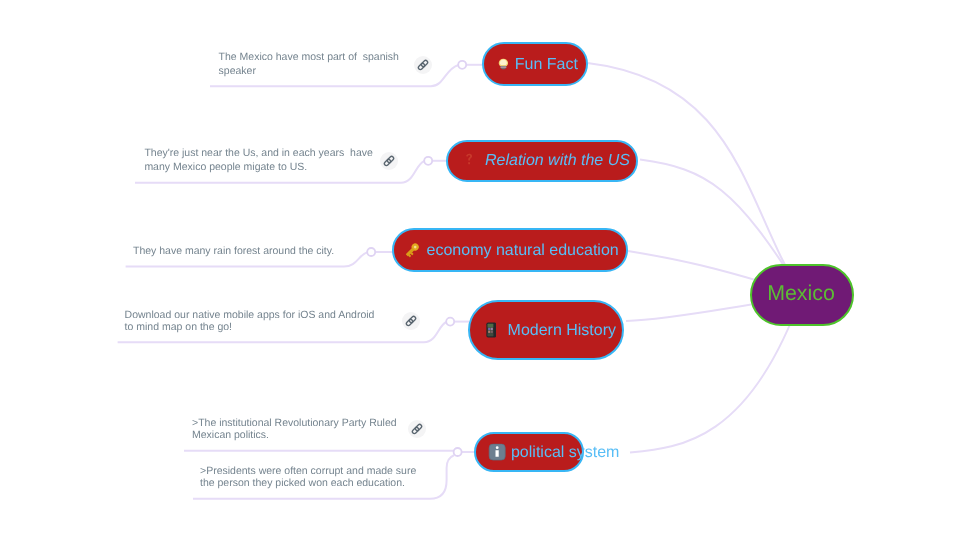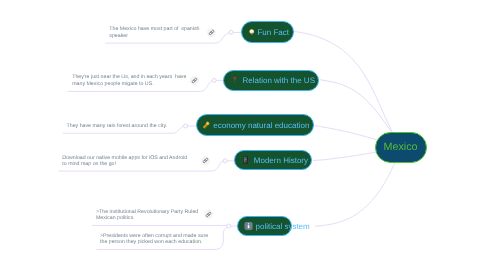--- a/index.html
+++ b/index.html
@@ -3,26 +3,26 @@
 <meta charset="utf-8">
 <style>
   html,body{margin:0;padding:0;}
   body{width:486px;height:270px;background:#ffffff;overflow:hidden;
        font-family:"Liberation Sans",sans-serif;
        -webkit-font-smoothing:antialiased;text-rendering:geometricPrecision;}
   #canvas{position:relative;width:486px;height:270px;overflow:hidden;}
   svg.links{position:absolute;left:0;top:0;width:486px;height:270px;}
   .node{position:absolute;box-sizing:border-box;display:flex;align-items:center;
         border-radius:999px;white-space:pre;}
-  .topic{background:#14532d;border:1.3px solid #38b6f5;color:#59bef6;
+  .topic{background:#b91c1c;border:1.3px solid #38b6f5;color:#59bef6;
          font-size:8px;display:block;}
   .topic .ico{position:absolute;transform:translateY(-50%);display:block;line-height:0;}
   .topic .tlabel{position:absolute;top:50%;transform:translateY(-50%);
                  line-height:9px;display:block;}
-  .root{background:#0c4a6e;border:1.8px solid #4ec32b;color:#5cbb35;
+  .root{background:#701a75;border:1.8px solid #4ec32b;color:#5cbb35;
         font-size:10.7px;justify-content:center;}
   .leaf{position:absolute;color:#75848f;font-size:5.25px;line-height:6.4px;
         white-space:pre;}
   .clip{position:absolute;width:9px;height:9px;border-radius:50%;
         background:#f4f4f5;display:flex;align-items:center;justify-content:center;}
 </style>
 </head>
 <body>
 
 <div id="canvas">
@@ -60,31 +60,31 @@
 <div class="node topic" style="left:241.0px;top:21.3px;width:52.8px;height:21.4px;"><span class="ico" style="left:6.7px;top:50%;"><svg viewBox="0 0 24 24" width="5.4" height="8.9">
           <path d="M12 0.3C6 .3 1.6 4.6 1.6 10c0 3.3 1.7 5.1 3 6.5h14.8c1.3-1.4 3-3.2 3-6.5C22.4 4.6 18 .3 12 .3z" fill="#f3d272"></path>
           <path d="M12 2.2C7.5 2.2 4.2 5.3 4.2 9.3c0 2.3 1 3.7 2.1 4.8h11.4c1.1-1.1 2.1-2.5 2.1-4.8 0-4-3.3-7.1-7.8-7.1z" fill="#fdf3cd"></path>
           <rect x="5.5" y="16.3" width="13" height="3.3" fill="#8c8c91"></rect>
           <rect x="5.5" y="19.3" width="13" height="1.6" fill="#b0b0b5"></rect>
           <path d="M6.3 20.9h11.4c-.8 1.8-3 2.8-5.7 2.8s-4.9-1-5.7-2.8z" fill="#6f6f74"></path>
         </svg></span><span class="tlabel" style="left:15.4px;">Fun Fact</span></div>
 <div class="node topic" style="left:222.7px;top:69.6px;width:96.0px;height:21.1px;"><span class="ico" style="left:9.2px;top:50%;"><svg viewBox="0 0 12 24" width="3.1" height="7.6">
           <path d="M6.3 0C3.1 0 .6 1.9.2 4.9l3.4.5C3.8 3.9 4.8 3 6.1 3c1.2 0 2 .7 2 1.7 0 .7-.4 1.3-1.3 2-1.6 1.2-2.4 2.3-2.4 4.1v2.4h3.5v-2.1c0-1 .4-1.6 1.4-2.4 1.6-1.3 2.5-2.5 2.5-4.3C11.8 1.8 9.6 0 6.3 0z" fill="#c8392b"></path>
           <rect x="4.3" y="16.4" width="3.5" height="3.8" rx="0.3" fill="#c8392b"></rect>
-        </svg></span><span class="tlabel" style="left:18.8px;">Relation with the US</span></div>
+        </svg></span><span class="tlabel" style="left:18.8px;font-style:italic;">Relation with the US</span></div>
 <div class="node topic" style="left:196.4px;top:114.4px;width:117.2px;height:21.4px;"><span class="ico" style="left:4.5px;top:50%;"><svg viewBox="0 0 24 24" width="8.2" height="9">
           <g transform="rotate(45 12 12)">
             <circle cx="12" cy="5.8" r="5.2" fill="#e2a820"></circle>
             <circle cx="12" cy="5.8" r="1.9" fill="#f6dd8f"></circle>
             <rect x="9.6" y="9.5" width="4.8" height="13.6" rx="1.1" fill="#d99d18"></rect>
             <rect x="14" y="14.6" width="3.6" height="3" rx="0.8" fill="#d99d18"></rect>
             <rect x="14" y="19.2" width="3.2" height="2.8" rx="0.8" fill="#d99d18"></rect>
           </g>
         </svg></span><span class="tlabel" style="left:15.9px;">economy natural education</span></div>
-<div class="node topic" style="left:234.2px;top:150.0px;width:78.3px;height:20px;padding-left:45px;"><span class="ico" style="left:7.9px;top:50%;"><svg viewBox="0 0 16 24" width="5.3" height="7.9">
+<div class="node topic" style="left:234.2px;top:150.0px;width:78.3px;height:30px;padding-left:45px;"><span class="ico" style="left:7.9px;top:50%;"><svg viewBox="0 0 16 24" width="5.3" height="7.9">
           <rect x="0.5" y="0.5" width="15" height="23" rx="2.6" fill="#23262a"></rect>
           <rect x="2.4" y="2.6" width="8.6" height="18.8" rx="0.8" fill="#3f4a3c"></rect>
           <rect x="2.4" y="2.6" width="8.6" height="5.4" fill="#4f6b45"></rect>
           <rect x="3.2" y="8.6" width="3" height="3.6" fill="#6d6ab0"></rect>
           <rect x="7" y="8.6" width="3.4" height="3.6" fill="#9a7fa8"></rect>
           <rect x="3.2" y="13" width="3" height="3.4" fill="#b07a6a"></rect>
           <rect x="7" y="13" width="3.4" height="3.4" fill="#7a5f63"></rect>
           <rect x="2.4" y="17.2" width="8.6" height="4.2" fill="#404b3e"></rect>
         </svg></span><span class="tlabel" style="left:18.6px;">Modern History</span></div>
 <div class="node topic" style="left:237.2px;top:216.0px;width:55px;height:20.3px;"><span class="ico" style="left:6.1px;top:50%;"><svg viewBox="0 0 24 24" width="9.2" height="8.4">

